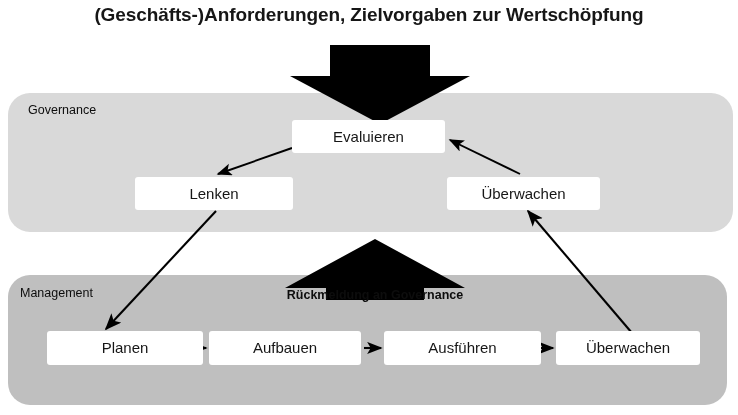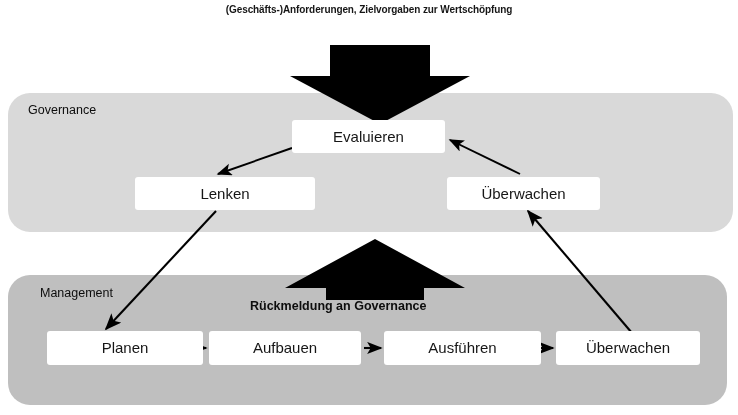--- a/index.html
+++ b/index.html
@@ -26,43 +26,44 @@
   }
   #shape-layer { z-index: 1; }
   #arrow-layer { z-index: 3; }
 
   .title {
     position: absolute;
     left: 0;
     top: 4px;
     width: 738px;
     text-align: center;
-    font-size: 10px;
+    font-size: 19px;
     font-weight: bold;
     color: #161616;
     letter-spacing: -0.1px;
     z-index: 4;
   }
 
   .panel-label {
     position: absolute;
     font-size: 12.5px;
     font-weight: normal;
     color: #0d0d0d;
     z-index: 4;
     white-space: nowrap;
   }
   #governance-label { left: 28px; top: 103px; }
-  #management-label { left: 40px; top: 286px; }
+  #management-label { left: 20px; top: 286px; }
 
   .feedback-label {
     position: absolute;
     left: 250px;
-    top: 299px;
+    top: 288px;
     width: 250px;
+    text-align: center;
     font-size: 12.5px;
     font-weight: bold;
     color: #0d0d0d;
     z-index: 4;
     white-space: nowrap;
   }
 
   .node {
     position: absolute;
     background: #ffffff;
@@ -71,21 +72,21 @@
     align-items: center;
     justify-content: center;
     font-size: 15px;
     color: #161616;
     z-index: 5;
     box-sizing: border-box;
   }
   .node span { line-height: 1; padding-bottom: 1px; }
 
   #node-evaluieren { left: 292px; top: 120px; width: 153px; height: 33px; }
-  #node-lenken     { left: 135px; top: 177px; width: 180px; height: 33px; }
+  #node-lenken     { left: 135px; top: 177px; width: 158px; height: 33px; }
   #node-gov-ueberwachen { left: 447px; top: 177px; width: 153px; height: 33px; }
 
   #node-planen      { left: 47px;  top: 331px; width: 156px; height: 34px; }
   #node-aufbauen    { left: 209px; top: 331px; width: 152px; height: 34px; }
   #node-ausfuehren  { left: 384px; top: 331px; width: 157px; height: 34px; }
   #node-mgmt-ueberwachen { left: 556px; top: 331px; width: 144px; height: 34px; }
 </style>
 </head>
 <body>
 

